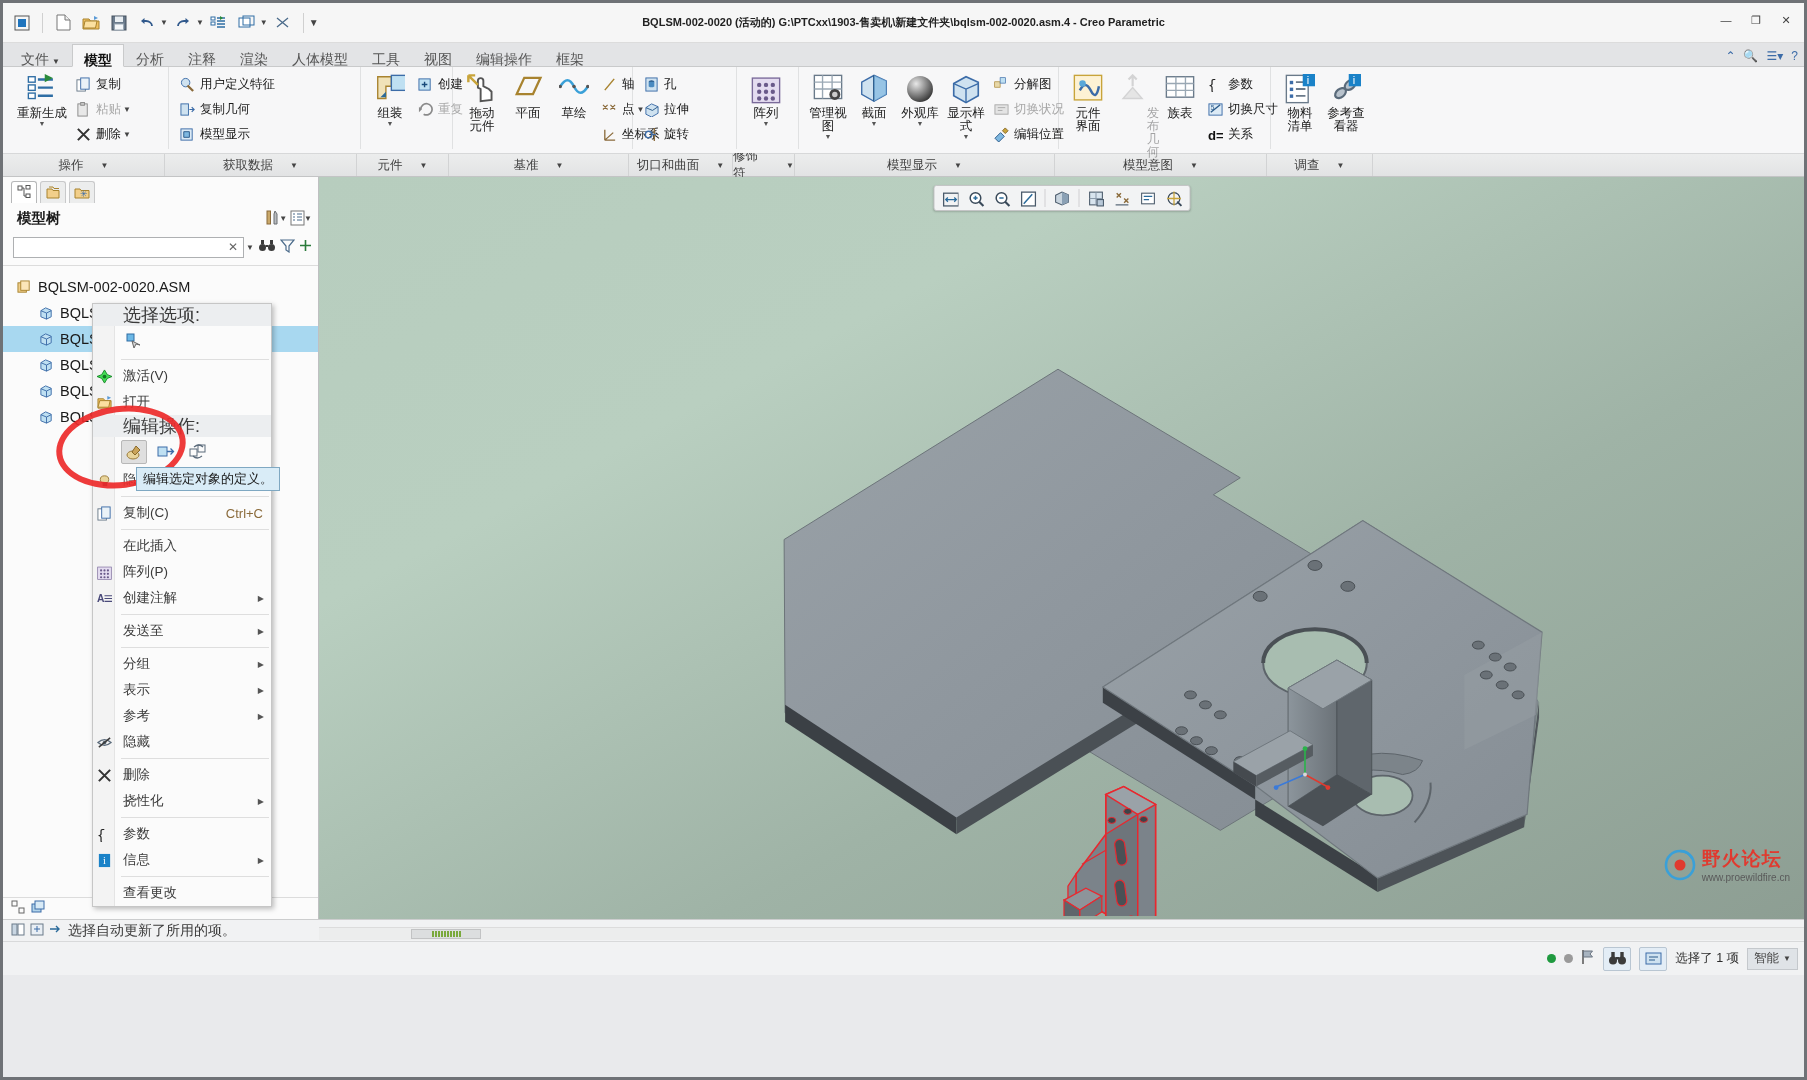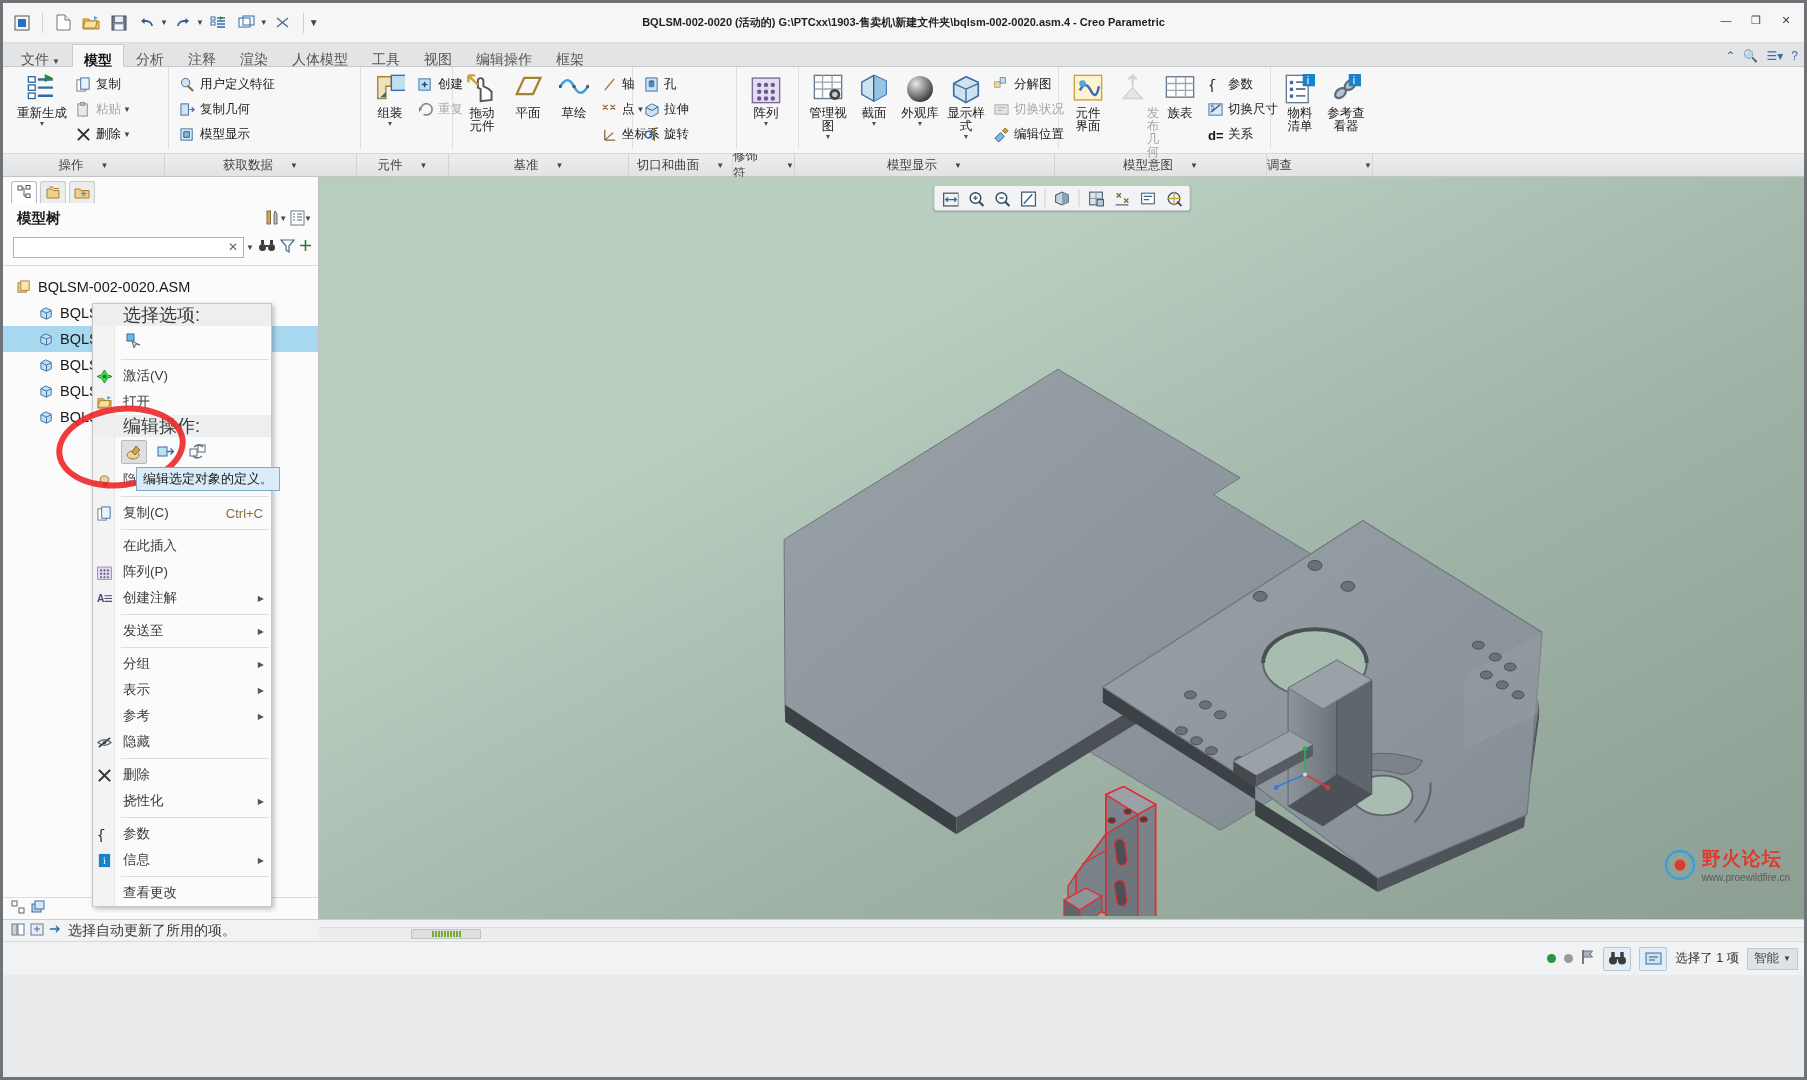--- a/index.html
+++ b/index.html
@@ -786,21 +786,21 @@
         <span class="caret">▼</span>
       </div>
       <div class="glab" style="width: 260px;">
         <span>模型显示</span>
         <span class="caret">▼</span>
       </div>
       <div class="glab" style="width: 212px;">
         <span>模型意图</span>
         <span class="caret">▼</span>
       </div>
-      <div class="glab" style="width: 106px; justify-content: space-between;">
+      <div class="glab" style="width: 106px;">
         <span>调查</span>
         <span class="caret">▼</span>
       </div>
     </div>
 
   <div class="main">
 
     <div class="leftpane">
       <div class="nav-tabs">
         <div class="ntab active">

